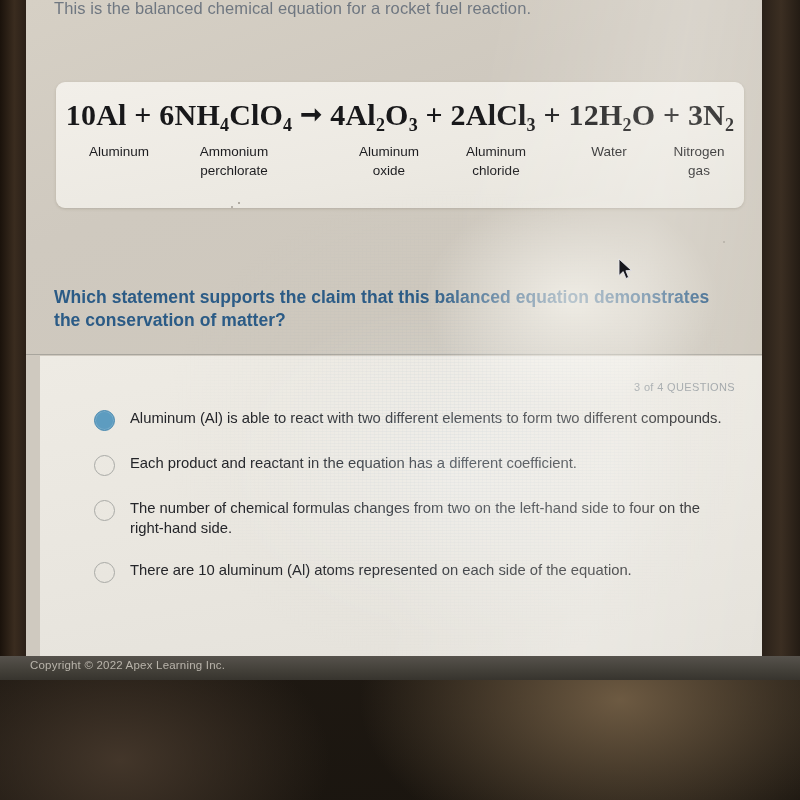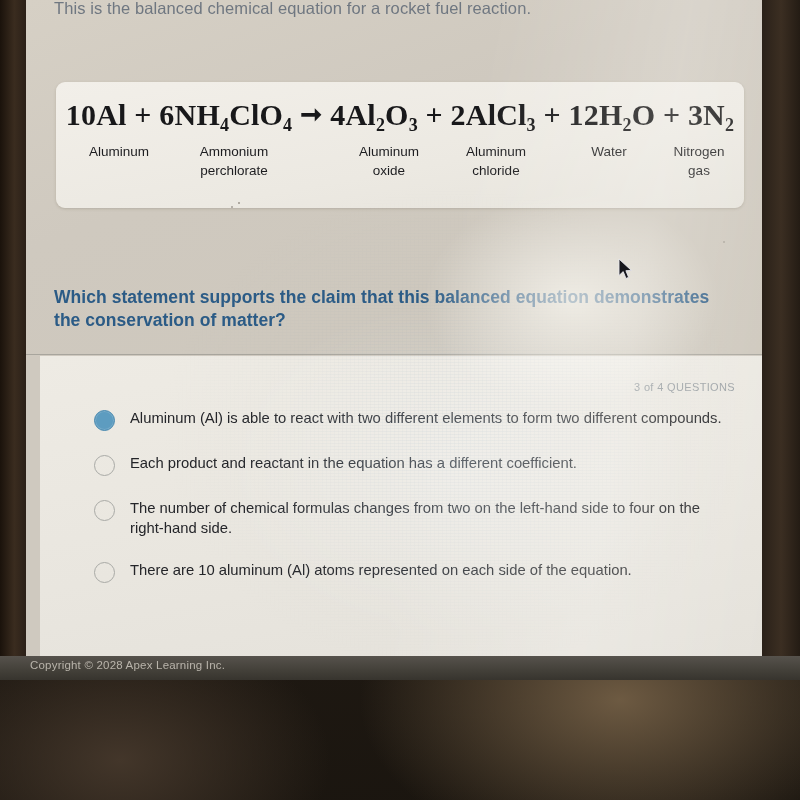--- a/index.html
+++ b/index.html
@@ -226,15 +226,15 @@
 
     <div id="moire"></div>
     <div id="glare"></div>
 
     <svg id="cursor" width="16" height="24" viewBox="0 0 16 24">
       <path d="M1,1 L1,17.5 L5.2,13.6 L8,20.5 L10.6,19.3 L7.9,12.7 L13.4,12.4 Z" fill="#17171c" stroke="#e9e9ef" stroke-width="0.9"></path>
     </svg>
   </div>
 
   <div id="footer-bar">
-    <div id="copyright">Copyright © 2028 Apex Learning Inc.</div>
+    <div id="copyright">Copyright © 2022 Apex Learning Inc.</div>
   </div>
 </div>
 
 </body></html>

